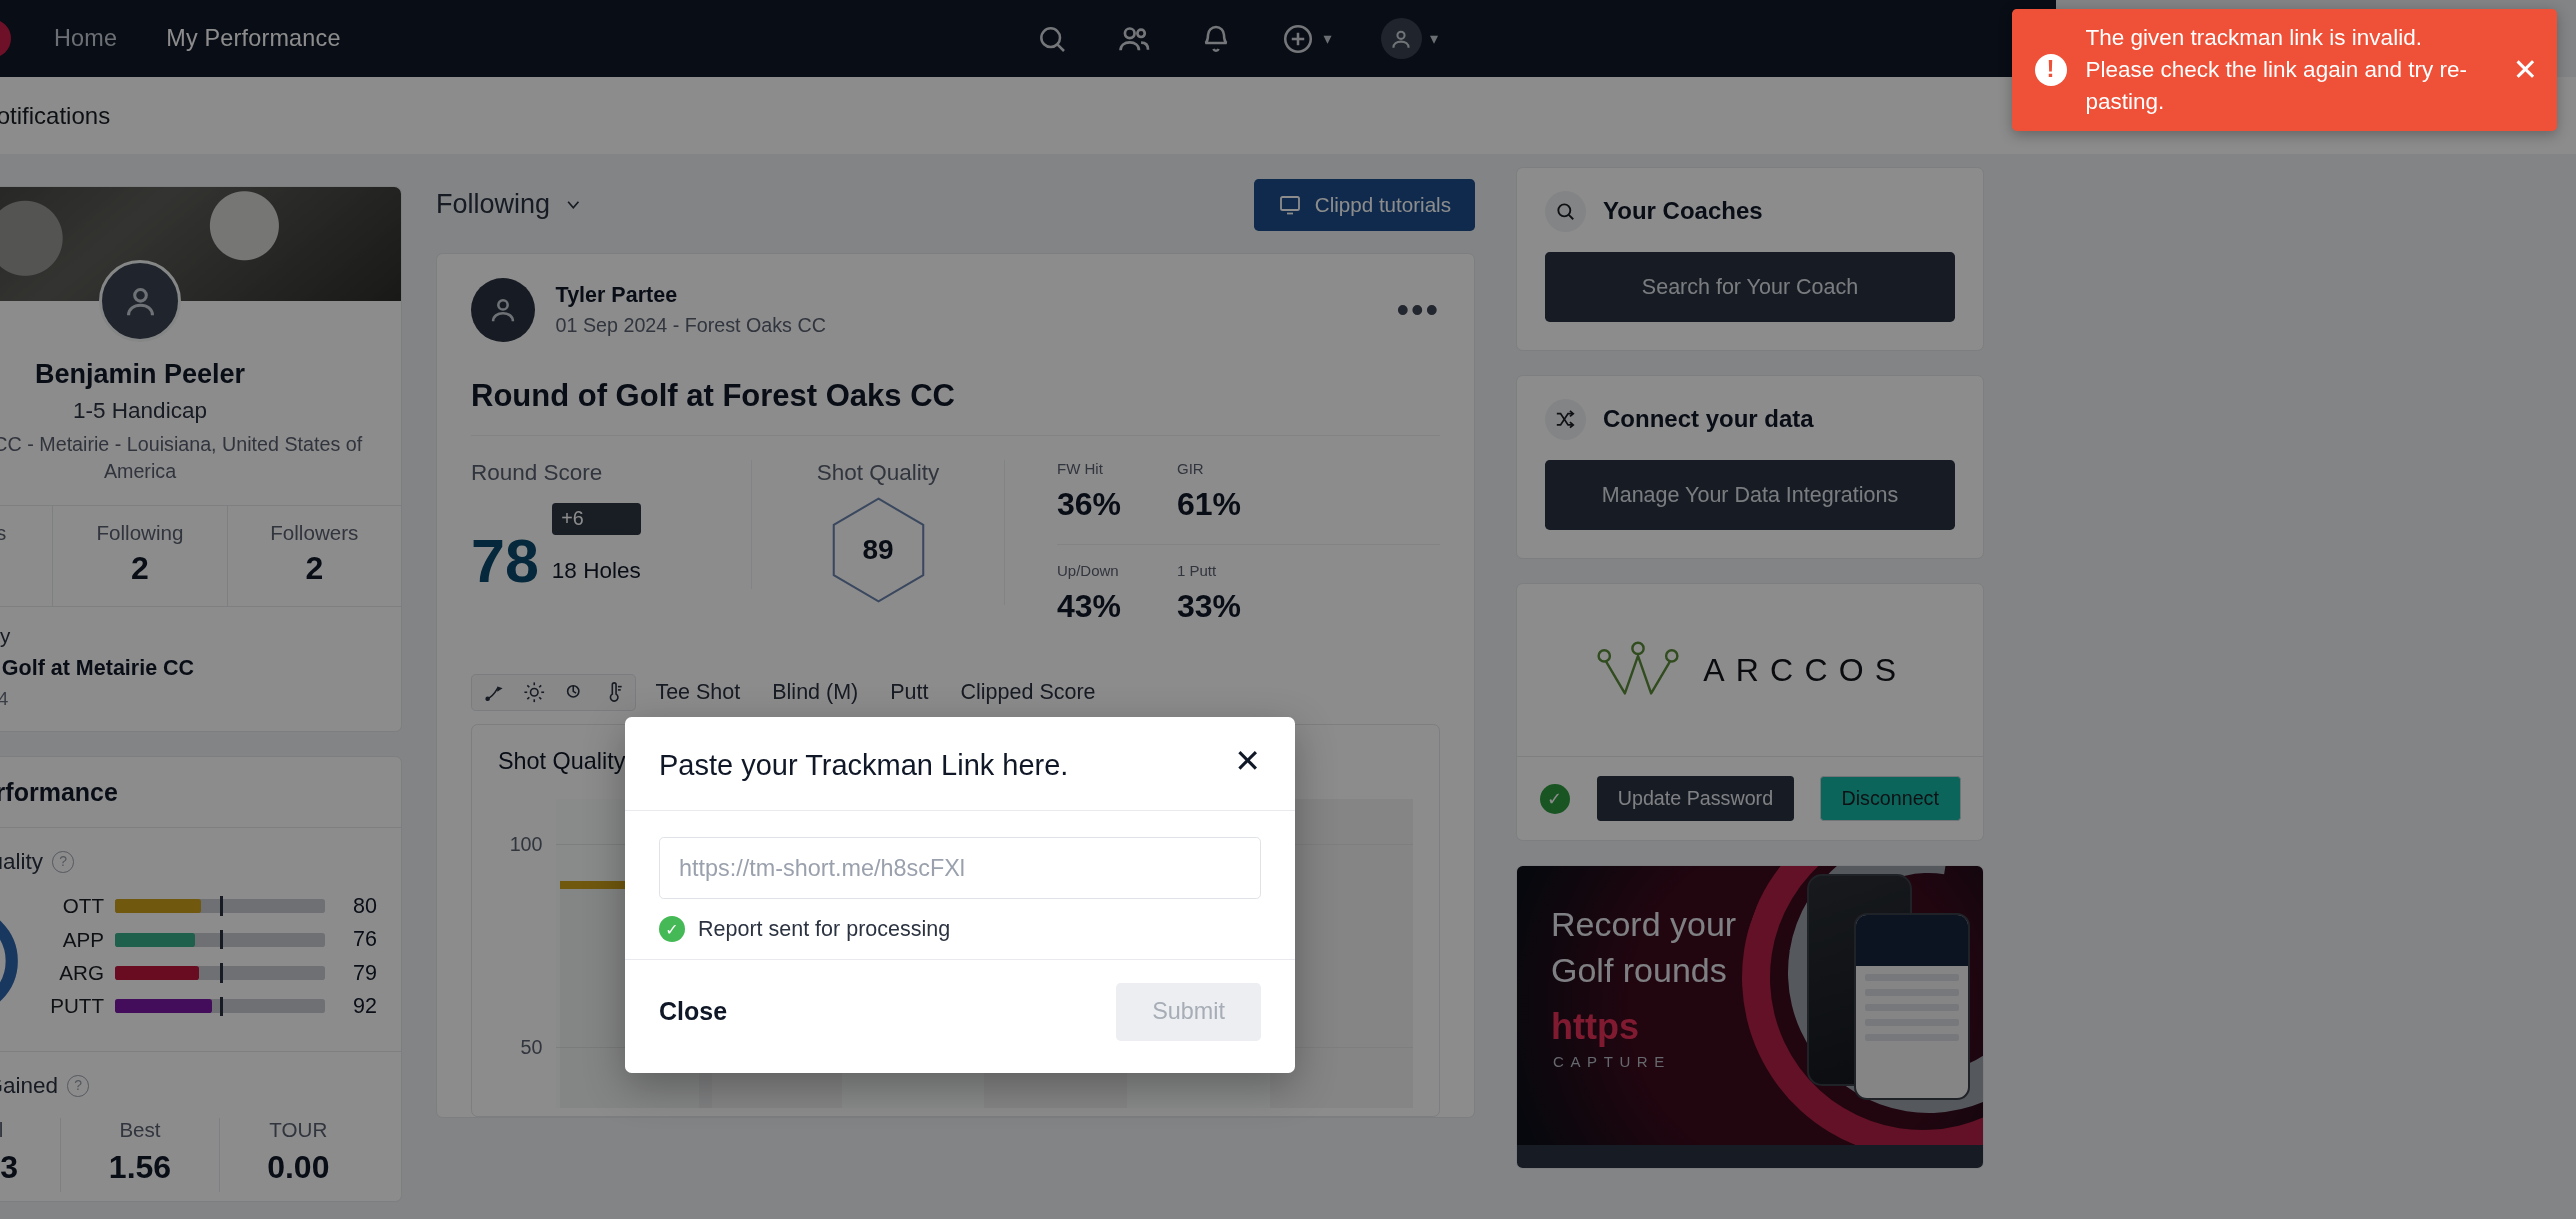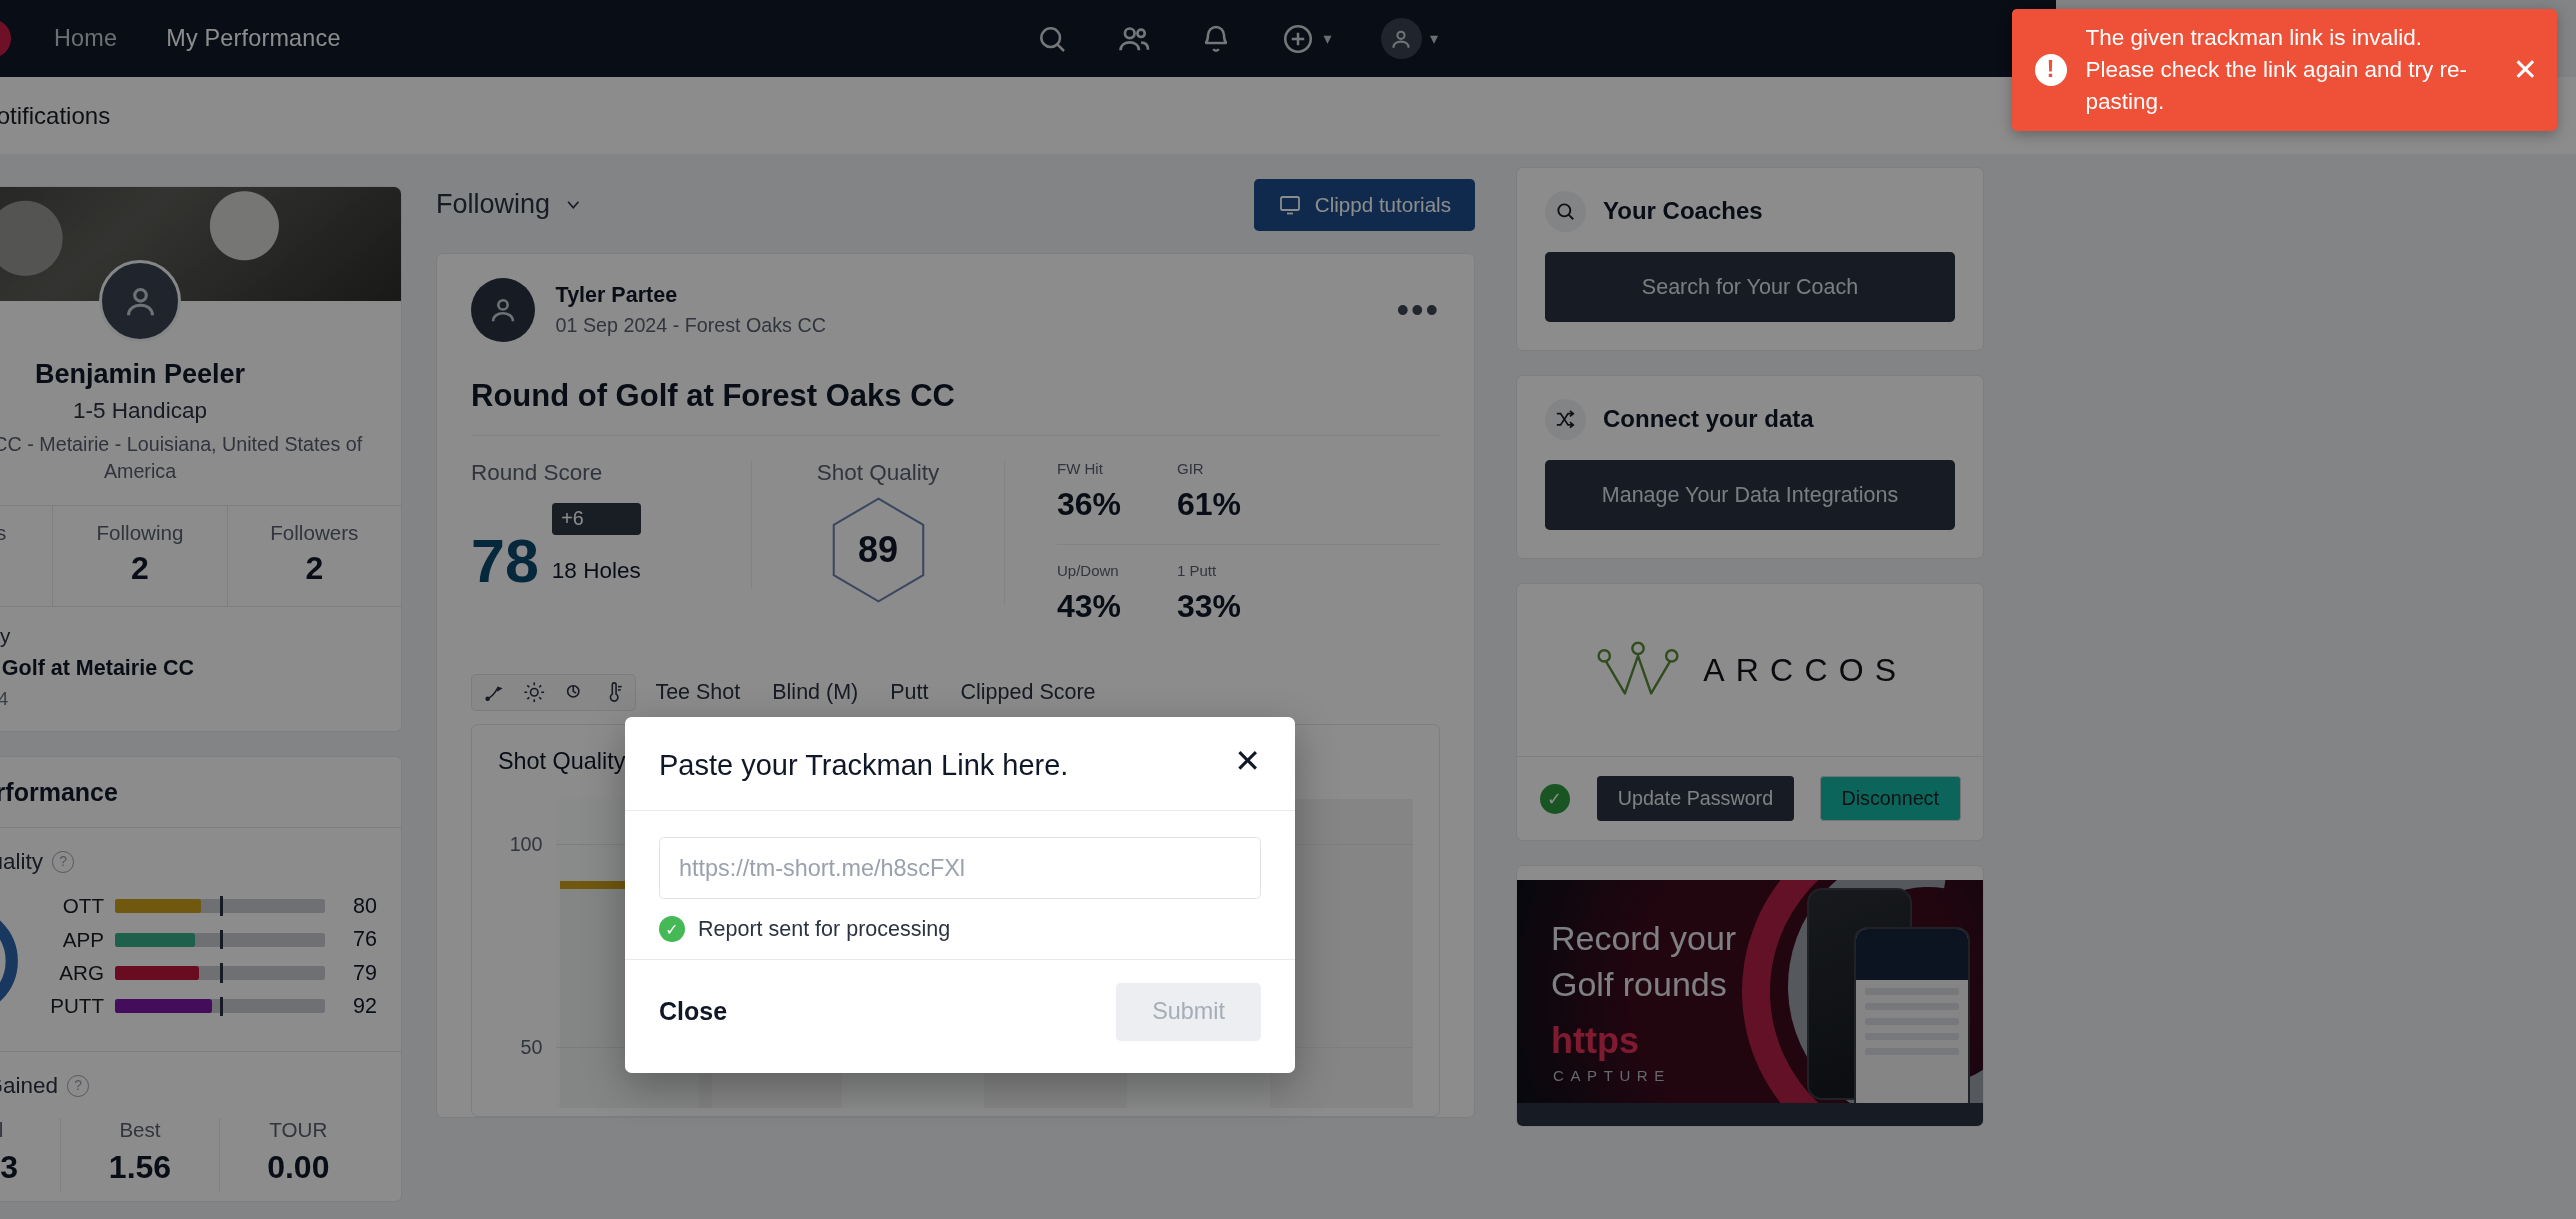--- a/index.html
+++ b/index.html
@@ -149,21 +149,21 @@
   .kpi-lbl { font-size: 22.5px; color: #5a6170; }
   .score-line { display: flex; align-items: flex-end; margin-top: 17px; }
   .score-num { font-size: 61px; font-weight: bold; color: #0c4a6e; line-height: .92; }
   .score-badge {
     background: #2f3744; color: #fff; font-size: 19.7px; border-radius: 3.7px;
     padding: 4.7px 9.4px; margin: 0 0 22.5px 13px;
   }
   .score-holes { font-size: 22.5px; color: #101828; margin: 0 0 5.6px 13px; }
   .kpi-sq { width: 253px; text-align: center; border-right: 0.9px solid #eceef1; }
   .hexwrap { margin-top: 9.4px; display: flex; justify-content: center; }
-  .hex-num { position: absolute; font-size: 36px; font-weight: bold; color: #101828; }
+  .hex-num { position: absolute; font-size: 28px; font-weight: bold; color: #101828; }
   .hexbox { position: relative; width: 105px; height: 110px; display: flex; align-items: center; justify-content: center; }
   .kpi-grid { flex: 1; padding-left: 52px; }
   .kgrid { display: grid; grid-template-columns: 120px 120px; }
   .kg-lbl { font-size: 15px; color: #5a6170; }
   .kg-val { font-size: 32px; font-weight: bold; color: #101828; margin: 9.4px 0 20.6px; }
   .kgrid.bot { border-top: 0.9px solid #eceef1; padding-top: 17px; }
   .chart-toolbar { display: flex; align-items: center; margin-top: 28px; gap: 19px; }
   .tool-pills {
     display: flex; gap: 17px; border: 0.9px solid #dfe2e7; border-radius: 4.7px; padding: 6.6px 11.2px;
     background: #f7f8f9;
@@ -212,23 +212,22 @@
   .sm-dark {
     margin-left: auto; background: #2b3240; color: #e6e9ee; border: none; border-radius: 3.7px;
     height: 45px; padding: 0 20.6px; font-size: 19.7px; cursor: pointer; font-family: inherit;
   }
   .sm-out {
     background: #14b8a6; color: #1b1f26; border: 0.9px solid #cfd3da; border-radius: 3.7px;
     height: 45px; padding: 0 20.6px; font-size: 19.7px; cursor: pointer; margin-left: 11.2px; font-family: inherit;
   }
   .promo-card { padding: 0; overflow: hidden; }
   .promo-img {
-    height: 223px; position: relative; overflow: hidden;
+    height: 279px; position: relative; overflow: hidden;
     background: radial-gradient(circle at 60% 50%, #3c0a1d 0 168px, #0c1019 300px);
-    margin-top: 14px;
   }
   .promo-c {
     position: absolute; left: 271px; top: -34px; width: 281px; height: 281px; border-radius: 50%;
     border: 41px solid #9ba0a8; border-right-color: transparent;
     transform: rotate(-36deg);
   }
   .promo-c2 {
     position: absolute; left: 225px; top: -69px; width: 361px; height: 361px; border-radius: 50%;
     border: 28px solid #b21f45; border-right-color: transparent; border-top-color: transparent;
     transform: rotate(20deg);

